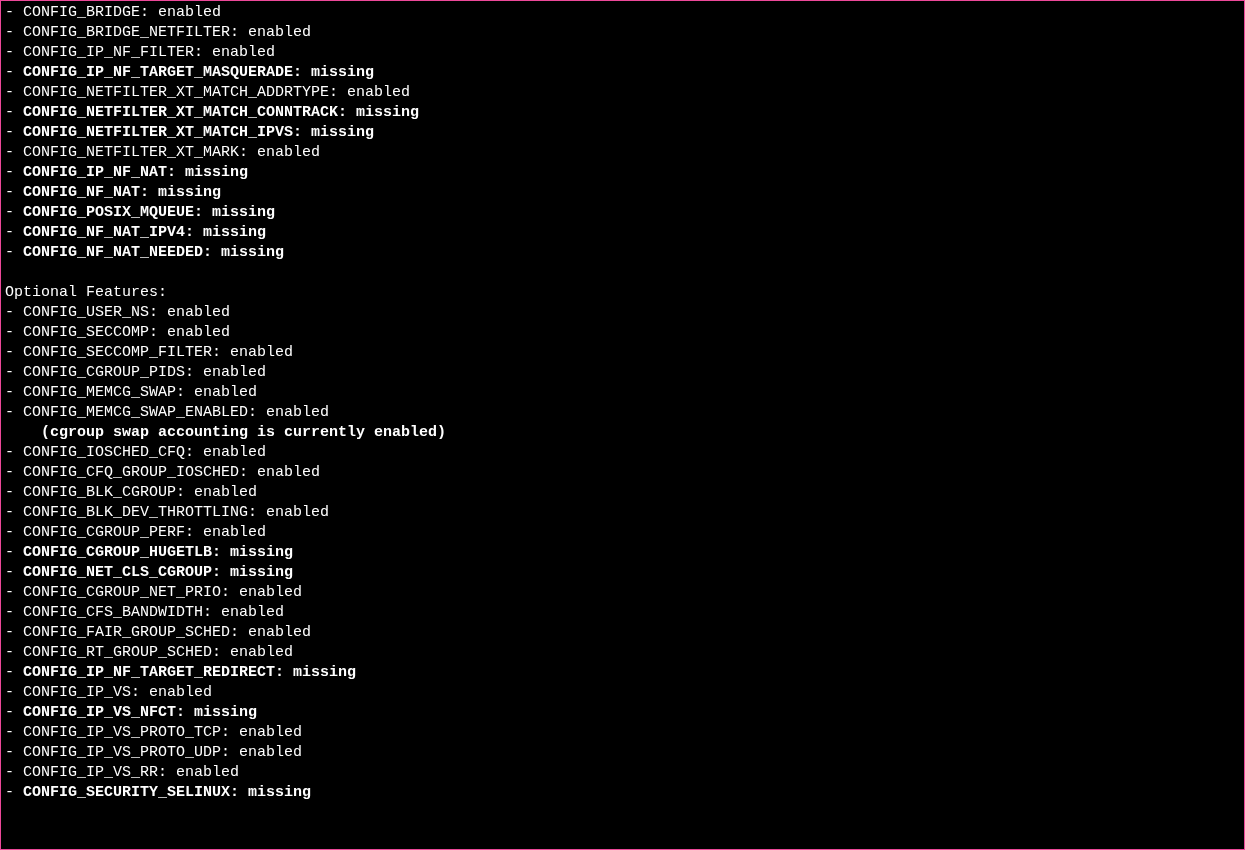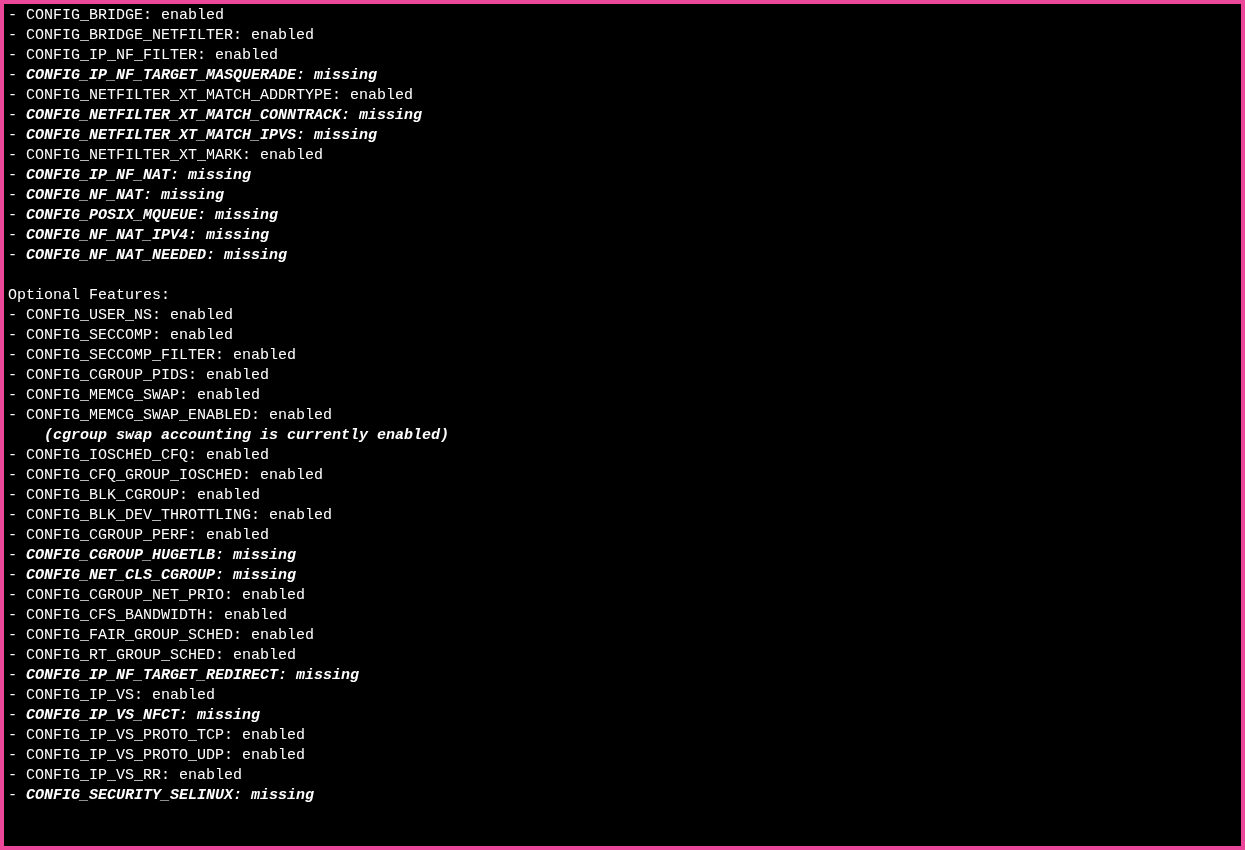--- a/index.html
+++ b/index.html
@@ -7,35 +7,34 @@
     padding: 0;
     width: 1245px;
     height: 850px;
     overflow: hidden;
   }
   .terminal {
     box-sizing: border-box;
     width: 1245px;
     height: 850px;
     background: #000000;
-    border: 4px solid #ec4899;
+    border: 1px solid #ec4899;
     color: #ffffff;
     font-family: "NSimSun", "SimSun", "Consolas", "Courier New", monospace;
     font-size: 15px;
     line-height: 20px;
     padding: 2px 4px;
     white-space: pre;
     overflow: hidden;
   }
   .line {
     display: block;
   }
   .bold {
     font-weight: bold;
-    font-style: italic;
   }
   .normal {
     font-weight: normal;
   }
 </style>
 </head>
 <body>
 
 <div class="terminal" id="terminal"><span class="line"><span class="normal">- </span><span class="normal">CONFIG_BRIDGE: enabled</span></span><span class="line"><span class="normal">- </span><span class="normal">CONFIG_BRIDGE_NETFILTER: enabled</span></span><span class="line"><span class="normal">- </span><span class="normal">CONFIG_IP_NF_FILTER: enabled</span></span><span class="line"><span class="normal">- </span><span class="bold">CONFIG_IP_NF_TARGET_MASQUERADE: missing</span></span><span class="line"><span class="normal">- </span><span class="normal">CONFIG_NETFILTER_XT_MATCH_ADDRTYPE: enabled</span></span><span class="line"><span class="normal">- </span><span class="bold">CONFIG_NETFILTER_XT_MATCH_CONNTRACK: missing</span></span><span class="line"><span class="normal">- </span><span class="bold">CONFIG_NETFILTER_XT_MATCH_IPVS: missing</span></span><span class="line"><span class="normal">- </span><span class="normal">CONFIG_NETFILTER_XT_MARK: enabled</span></span><span class="line"><span class="normal">- </span><span class="bold">CONFIG_IP_NF_NAT: missing</span></span><span class="line"><span class="normal">- </span><span class="bold">CONFIG_NF_NAT: missing</span></span><span class="line"><span class="normal">- </span><span class="bold">CONFIG_POSIX_MQUEUE: missing</span></span><span class="line"><span class="normal">- </span><span class="bold">CONFIG_NF_NAT_IPV4: missing</span></span><span class="line"><span class="normal">- </span><span class="bold">CONFIG_NF_NAT_NEEDED: missing</span></span><span class="line">&nbsp;</span><span class="line"><span class="normal">Optional Features:</span></span><span class="line"><span class="normal">- </span><span class="normal">CONFIG_USER_NS: enabled</span></span><span class="line"><span class="normal">- </span><span class="normal">CONFIG_SECCOMP: enabled</span></span><span class="line"><span class="normal">- </span><span class="normal">CONFIG_SECCOMP_FILTER: enabled</span></span><span class="line"><span class="normal">- </span><span class="normal">CONFIG_CGROUP_PIDS: enabled</span></span><span class="line"><span class="normal">- </span><span class="normal">CONFIG_MEMCG_SWAP: enabled</span></span><span class="line"><span class="normal">- </span><span class="normal">CONFIG_MEMCG_SWAP_ENABLED: enabled</span></span><span class="line"><span class="normal">    </span><span class="bold">(cgroup swap accounting is currently enabled)</span></span><span class="line"><span class="normal">- </span><span class="normal">CONFIG_IOSCHED_CFQ: enabled</span></span><span class="line"><span class="normal">- </span><span class="normal">CONFIG_CFQ_GROUP_IOSCHED: enabled</span></span><span class="line"><span class="normal">- </span><span class="normal">CONFIG_BLK_CGROUP: enabled</span></span><span class="line"><span class="normal">- </span><span class="normal">CONFIG_BLK_DEV_THROTTLING: enabled</span></span><span class="line"><span class="normal">- </span><span class="normal">CONFIG_CGROUP_PERF: enabled</span></span><span class="line"><span class="normal">- </span><span class="bold">CONFIG_CGROUP_HUGETLB: missing</span></span><span class="line"><span class="normal">- </span><span class="bold">CONFIG_NET_CLS_CGROUP: missing</span></span><span class="line"><span class="normal">- </span><span class="normal">CONFIG_CGROUP_NET_PRIO: enabled</span></span><span class="line"><span class="normal">- </span><span class="normal">CONFIG_CFS_BANDWIDTH: enabled</span></span><span class="line"><span class="normal">- </span><span class="normal">CONFIG_FAIR_GROUP_SCHED: enabled</span></span><span class="line"><span class="normal">- </span><span class="normal">CONFIG_RT_GROUP_SCHED: enabled</span></span><span class="line"><span class="normal">- </span><span class="bold">CONFIG_IP_NF_TARGET_REDIRECT: missing</span></span><span class="line"><span class="normal">- </span><span class="normal">CONFIG_IP_VS: enabled</span></span><span class="line"><span class="normal">- </span><span class="bold">CONFIG_IP_VS_NFCT: missing</span></span><span class="line"><span class="normal">- </span><span class="normal">CONFIG_IP_VS_PROTO_TCP: enabled</span></span><span class="line"><span class="normal">- </span><span class="normal">CONFIG_IP_VS_PROTO_UDP: enabled</span></span><span class="line"><span class="normal">- </span><span class="normal">CONFIG_IP_VS_RR: enabled</span></span><span class="line"><span class="normal">- </span><span class="bold">CONFIG_SECURITY_SELINUX: missing</span></span></div>
 

